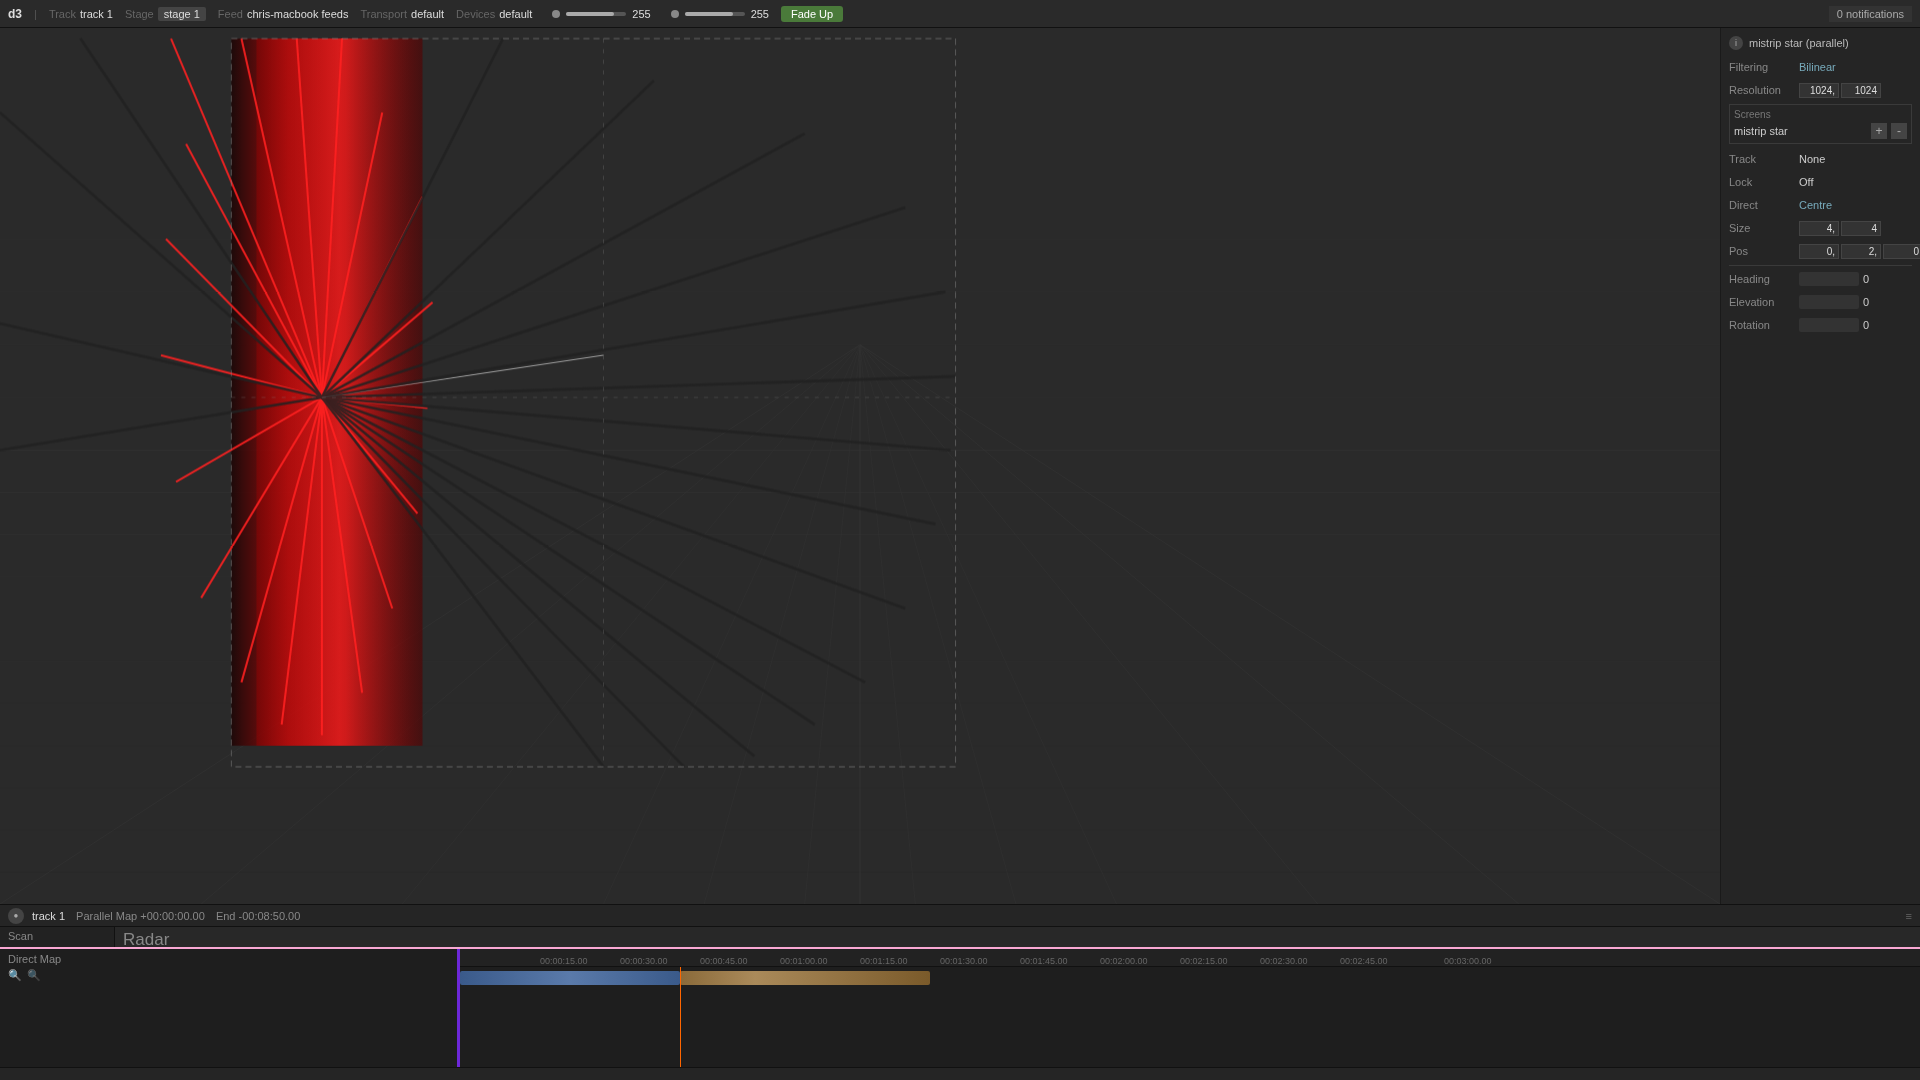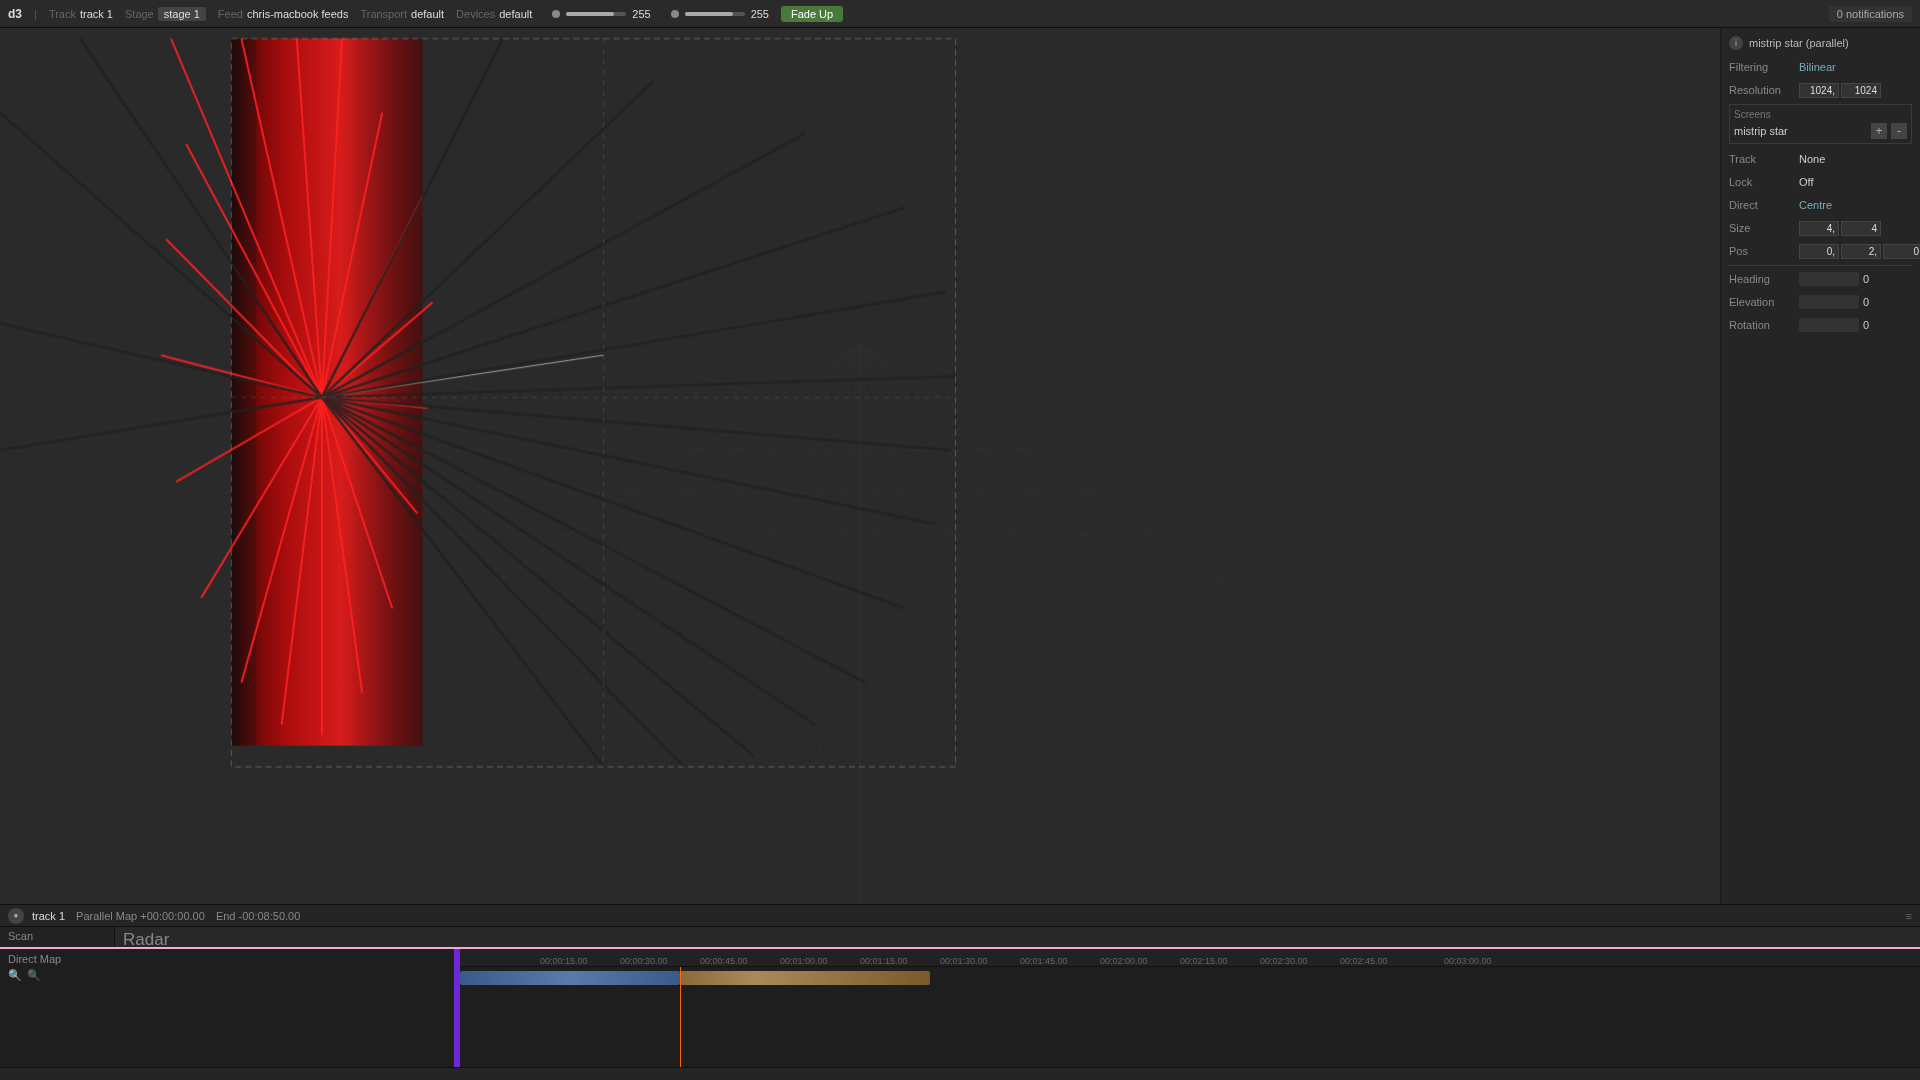--- a/index.html
+++ b/index.html
@@ -202,21 +202,21 @@
     .radar-label {
       flex: 1;
       padding: 3px 8px;
       color: #888;
       font-size: 17px;
       background: #282828;
     }
     #track-left {
       width: 460px;
       background: #1e1e1e;
-      border-right: 6px solid #6d28d9;
+      border-right: 3px solid #6d28d9;
       padding: 4px 8px;
       font-size: 11px;
       color: #888;
     }
     #track-right {
       flex: 1;
       background: #1a1a1a;
       overflow: hidden;
       position: relative;
     }

